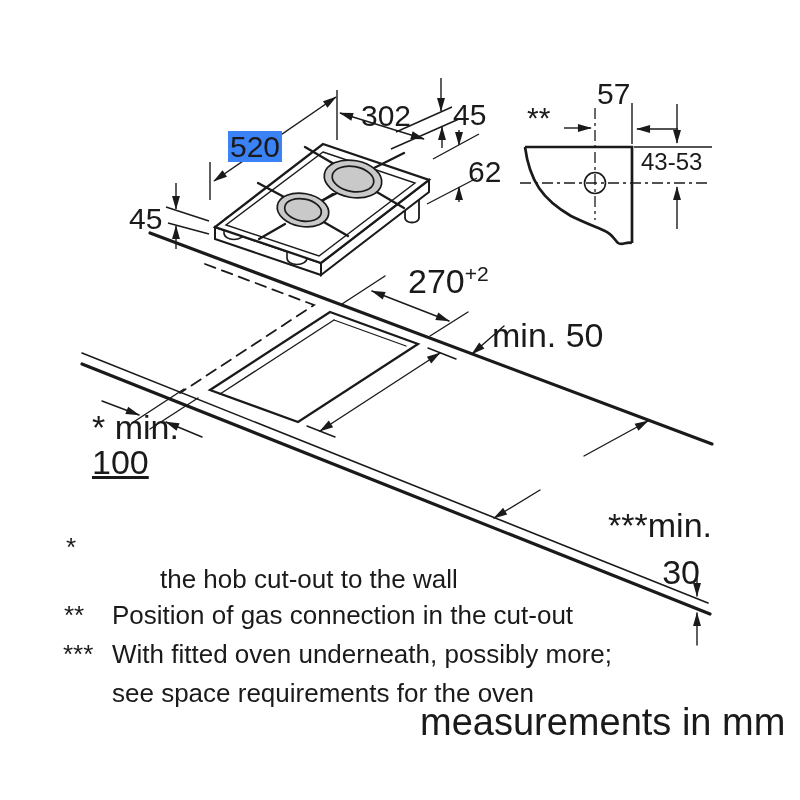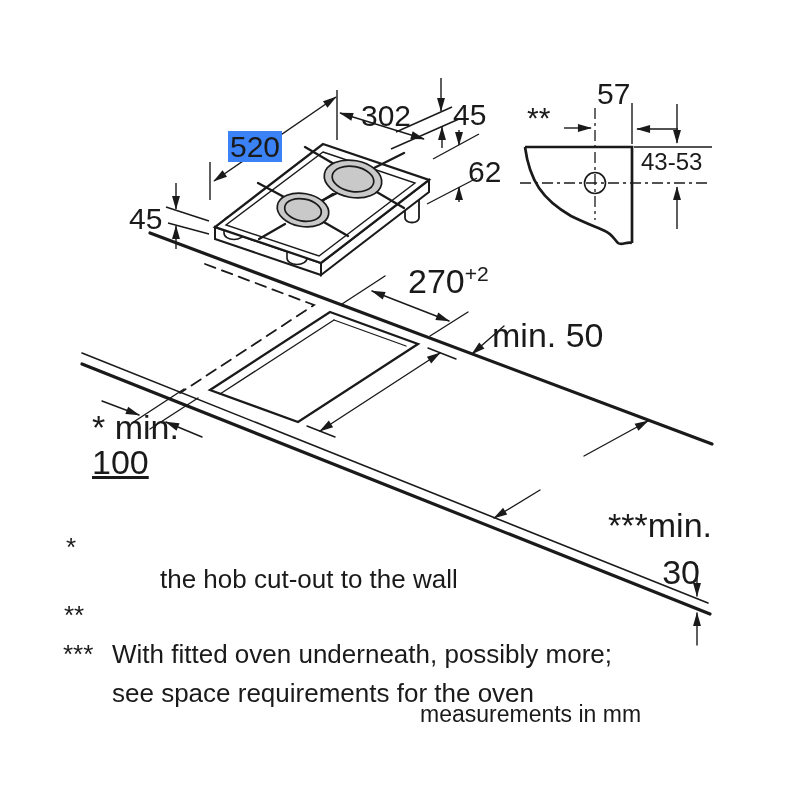--- a/index.html
+++ b/index.html
@@ -6,21 +6,21 @@
   #stage{position:relative;width:800px;height:800px;background:#fff;overflow:hidden;
          font-family:"Liberation Sans","DejaVu Sans",sans-serif;color:#1a1a1a;}
   #drawing{position:absolute;left:0;top:0;}
   .lbl{position:absolute;white-space:nowrap;line-height:1.04;color:#1a1a1a;}
   .dim-hob{font-size:30px;}
   .dim-top{font-size:34px;}
   .dim-detail{font-size:30px;}
   .bgw{background:#3b82f6;padding:0 2px;}
   sup{font-size:62%;vertical-align:baseline;position:relative;top:-0.55em;}
   .fn{font-size:26px;}
-  .caption{font-size:23px;text-align:right;}
+  .caption{font-size:38px;text-align:right;}
   .r{text-align:right;}
 </style>
 </head>
 <body>
 
 <div id="stage">
 
   <svg id="drawing" width="800" height="800" viewBox="0 0 800 800">
     <defs>
       <marker id="ah" viewBox="0 0 14 10" markerUnits="userSpaceOnUse" markerWidth="15" markerHeight="11" refX="13.2" refY="5" orient="auto-start-reverse">
@@ -160,18 +160,19 @@
     <div style="text-decoration:underline;">100</div>
   </div>
   <div class="lbl dim-top" style="left:600px;top:508px;width:112px;">
     <div class="r">***min.</div>
     <div class="r" style="padding-right:12px;margin-top:12px;">30</div>
   </div>
 
   <div class="lbl fn" style="left:66px;top:534px;">*</div>
   <div class="lbl fn" style="left:112px;top:566px;margin-left:48px;">the hob cut-out to the wall</div>
   <div class="lbl fn" style="left:64px;top:602px;">**</div>
+  <div class="lbl fn" style="left:112px;top:602px;">Position of gas connection in the cut-out</div>
   <div class="lbl fn" style="left:63px;top:641px;">***</div>
   <div class="lbl fn" style="left:112px;top:641px;">With fitted oven underneath, possibly more;</div>
   <div class="lbl fn" style="left:112px;top:680px;">see space requirements for the oven</div>
 
   <div class="lbl caption" style="left:420px;top:703px;">measurements in mm</div>
 </div>
 
 </body></html>

